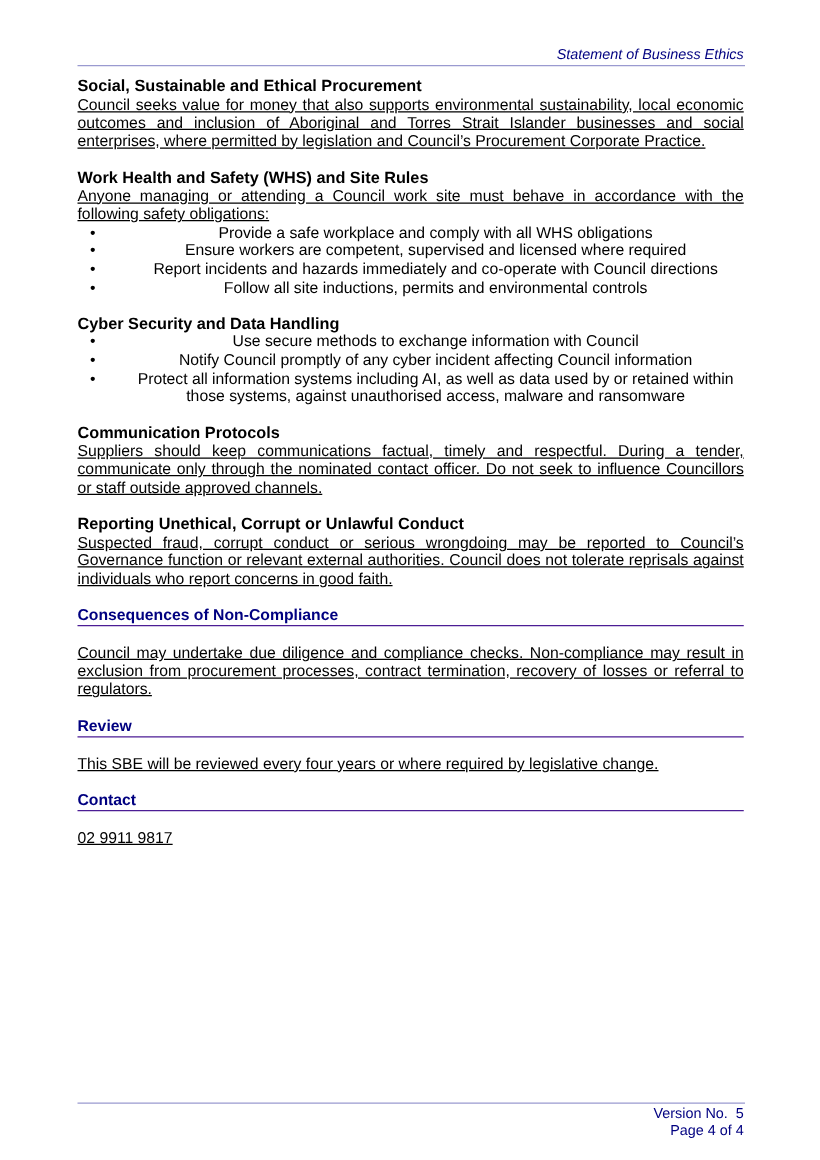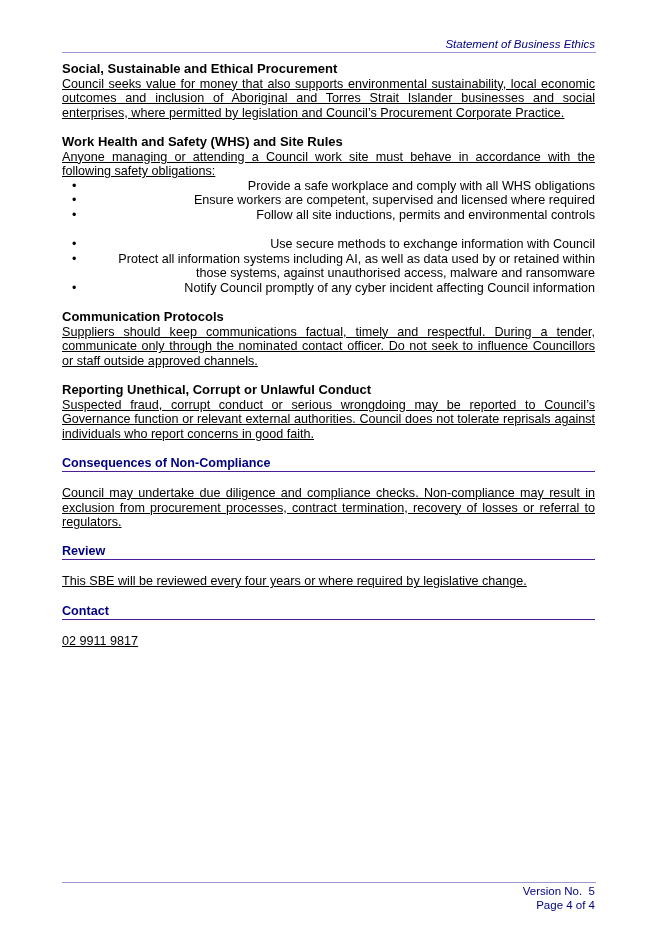--- a/index.html
+++ b/index.html
@@ -6,21 +6,21 @@
   body { width: 656px; height: 928px; position: relative; overflow: hidden;
          font-family: "Liberation Sans", sans-serif; color: #000; }
   .hdr { position: absolute; top: 38px; left: 62px; width: 533px; text-align: right;
          font-size: 11.5px; color: #000080; font-style: italic; }
   .hdr-line { position: absolute; top: 52px; left: 62px; width: 534px; height: 1px; background: #9a9ad0; }
   .body { position: absolute; top: 62px; left: 62px; width: 533px; font-size: 12.6px; line-height: 14.6px; }
   h3 { font-size: 13px; font-weight: bold; margin: 0; line-height: 14.6px; }
   p { margin: 0; text-align: justify; text-decoration: underline; }
   .gap { height: 14.6px; }
   ul { margin: 0; padding: 0; list-style: none; }
-  ul li { position: relative; padding-left: 40px; text-align: right; }
+  ul li { position: relative; padding-left: 40px; text-align: center; }
   ul li::before { content: "\2022"; position: absolute; left: 10px; }
   .sec { color: #000080; font-weight: bold; font-size: 12.6px; line-height: 14px;
          border-bottom: 1px solid #4c1d95; padding-bottom: 1px; margin-bottom: 14px; }
   .ftr-line { position: absolute; top: 882px; left: 62px; width: 534px; height: 1px; background: #9a9ad0; }
   .ftr { position: absolute; top: 885px; left: 62px; width: 533px; text-align: right;
          font-size: 11.5px; line-height: 13.5px; color: #000080; }
 </style>
 </head>
 <body>
 
@@ -30,28 +30,30 @@
 <div class="body">
   <h3>Social, Sustainable and Ethical Procurement</h3>
   <p>Council seeks value for money that also supports environmental sustainability, local economic outcomes and inclusion of Aboriginal and Torres Strait Islander businesses and social enterprises, where permitted by legislation and Council’s Procurement Corporate Practice.</p>
   <div class="gap"></div>
 
   <h3>Work Health and Safety (WHS) and Site Rules</h3>
   <p>Anyone managing or attending a Council work site must behave in accordance with the following safety obligations:</p>
   <ul>
     <li>Provide a safe workplace and comply with all WHS obligations</li>
     <li>Ensure workers are competent, supervised and licensed where required</li>
+    <li>Report incidents and hazards immediately and co-operate with Council directions</li>
     <li>Follow all site inductions, permits and environmental controls</li>
   </ul>
   <div class="gap"></div>
 
+  <h3>Cyber Security and Data Handling</h3>
   <ul>
     <li>Use secure methods to exchange information with Council</li>
+    <li>Notify Council promptly of any cyber incident affecting Council information</li>
     <li>Protect all information systems including AI, as well as data used by or retained within those systems, against unauthorised access, malware and ransomware</li>
-    <li>Notify Council promptly of any cyber incident affecting Council information</li>
   </ul>
   <div class="gap"></div>
 
   <h3>Communication Protocols</h3>
   <p>Suppliers should keep communications factual, timely and respectful. During a tender, communicate only through the nominated contact officer. Do not seek to influence Councillors or staff outside approved channels.</p>
   <div class="gap"></div>
 
   <h3>Reporting Unethical, Corrupt or Unlawful Conduct</h3>
   <p>Suspected fraud, corrupt conduct or serious wrongdoing may be reported to Council’s Governance function or relevant external authorities. Council does not tolerate reprisals against individuals who report concerns in good faith.</p>
   <div class="gap"></div>

